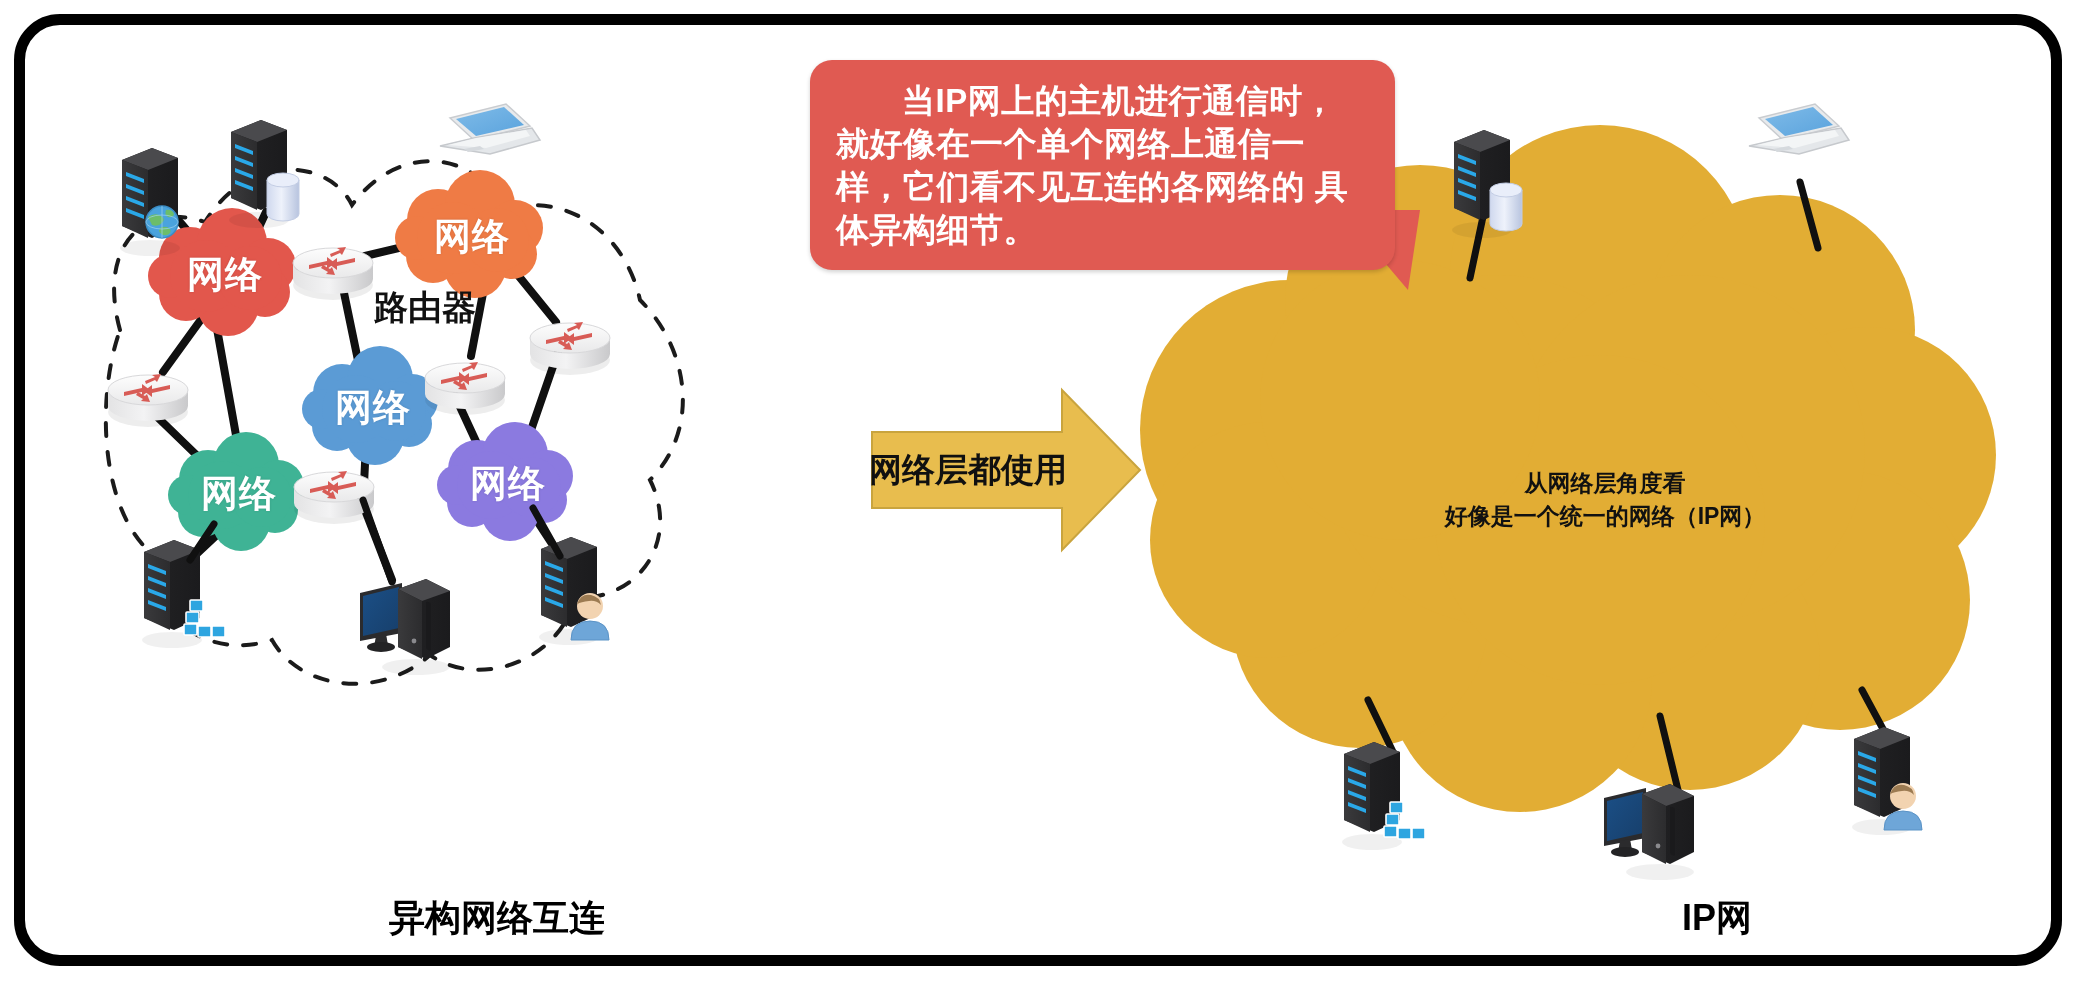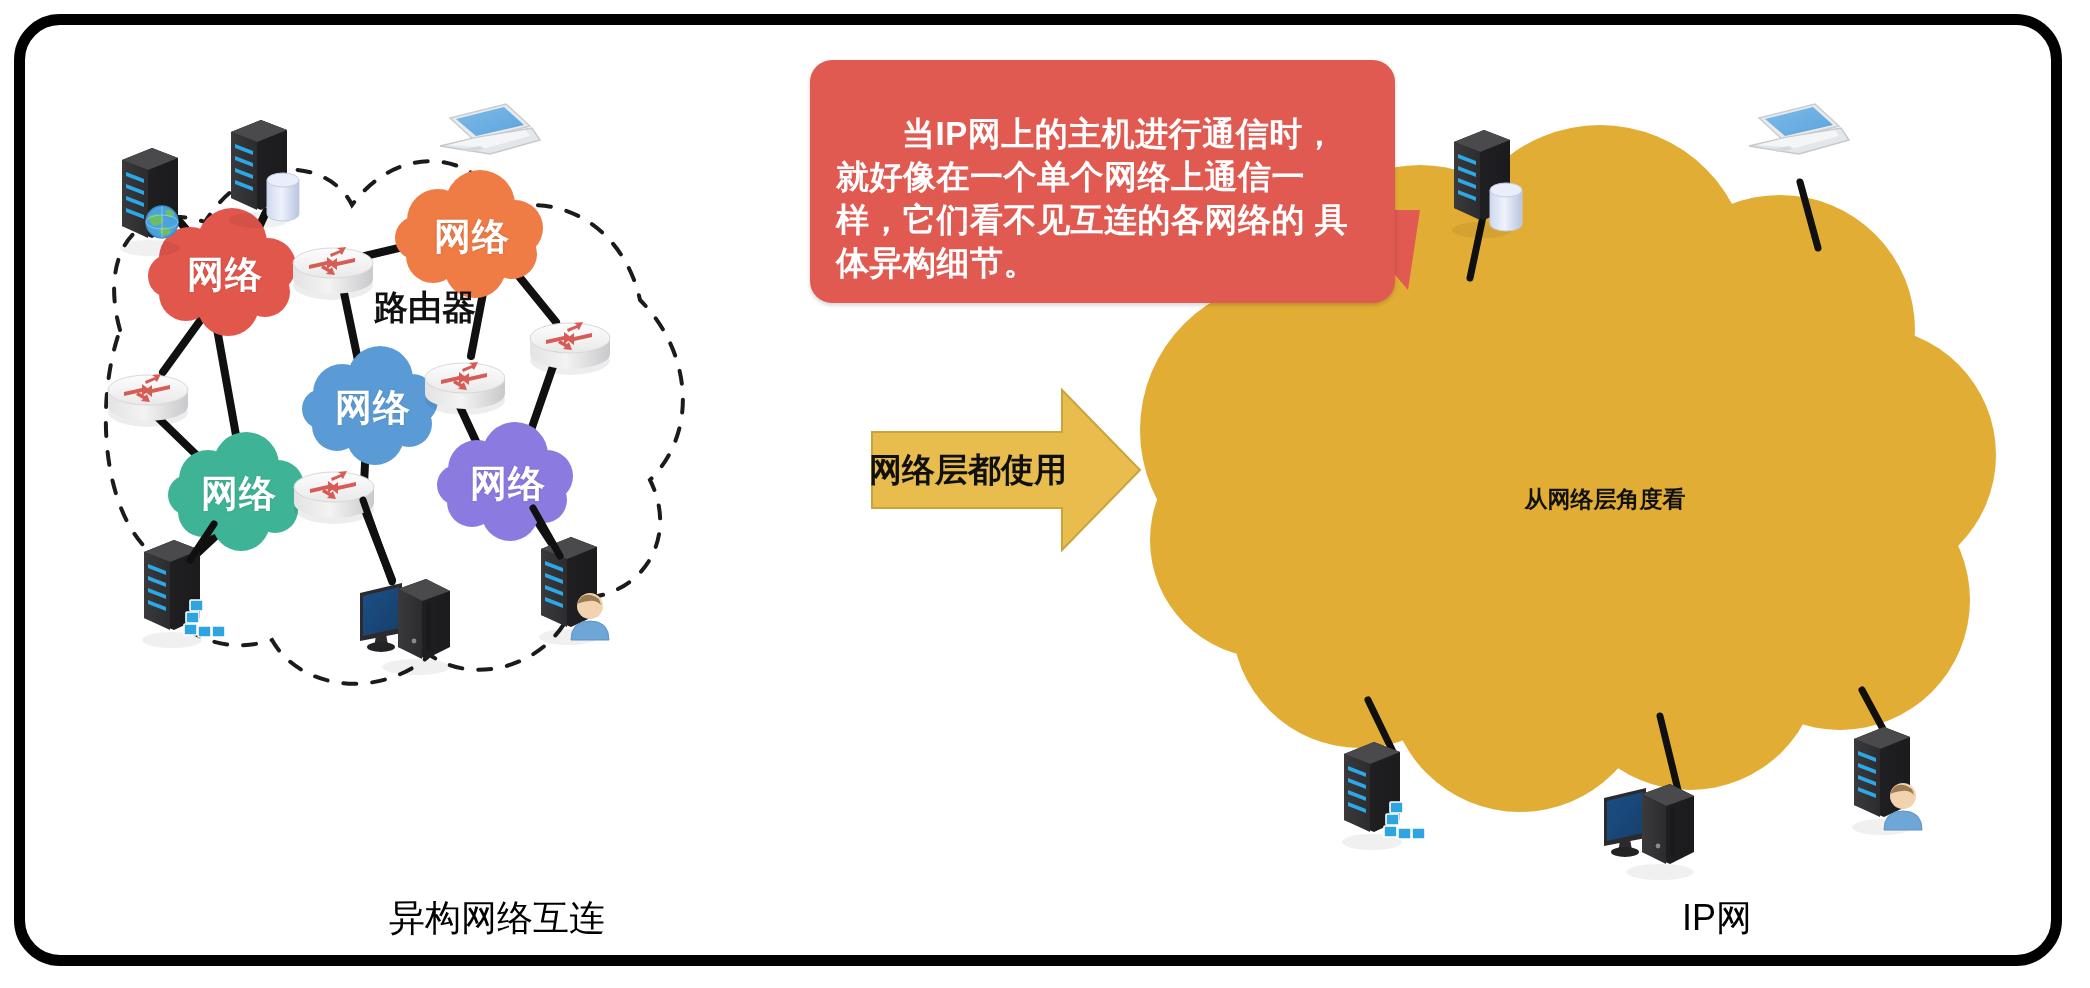--- a/index.html
+++ b/index.html
@@ -23,35 +23,35 @@
   .cloudlbl.sm{font-size:37px;}
 
   
   .blklbl{position:absolute;color:#111111;font-weight:bold;white-space:nowrap;
           transform:translate(-50%,-50%);margin-left:32px;}
 
   
   .callout{position:absolute;background:#e05a52;border-radius:22px;
            box-shadow:0 2px 4px rgba(0,0,0,.18);}
   .callout .txt{color:#ffffff;font-weight:bold;font-size:33px;line-height:1.30;
-                padding:20px 26px 18px 26px;letter-spacing:.5px;margin-top:33px;}
+                padding:20px 26px 18px 26px;letter-spacing:.5px;}
   .callout .txt .ind{display:block;text-indent:2em;}
 
   
   .arrowtxt{position:absolute;color:#101010;font-weight:bold;font-size:33px;
             line-height:1.28;text-align:center;white-space:nowrap;
             transform:translate(-50%,-50%);}
 
   
   .bigcloudtxt{position:absolute;color:#111111;font-weight:bold;font-size:23px;
                line-height:1.45;text-align:center;white-space:nowrap;
                transform:translate(-50%,-50%);}
 
   
-  .caption{position:absolute;color:#000000;font-weight:normal;font-size:36px;
+  .caption{position:absolute;color:#000000;font-weight:bold;font-size:36px;
            white-space:nowrap;transform:translate(-50%,-50%);}
 </style>
 </head>
 <body>
 
 <div id="stage">
 
   <div class="frame"></div>
 
   <svg class="layer" viewBox="0 0 2090 988" width="2090" height="988">
@@ -386,18 +386,19 @@
       <span>具体异构细节。</span>
     </div>
   </div>
 
   <div class="arrowtxt" style="left:968px;top:470px">
     <div>网络层都使用</div>
   </div>
 
   <div class="bigcloudtxt" style="left:1605px;top:500px">
     <div>从网络层角度看</div>
+    <div>好像是一个统一的网络（IP网）</div>
   </div>
 
   <div class="caption" style="left:497px;top:918px">异构网络互连</div>
   <div class="caption" style="left:1717px;top:918px">IP网</div>
 
 </div>
 
 </body></html>

